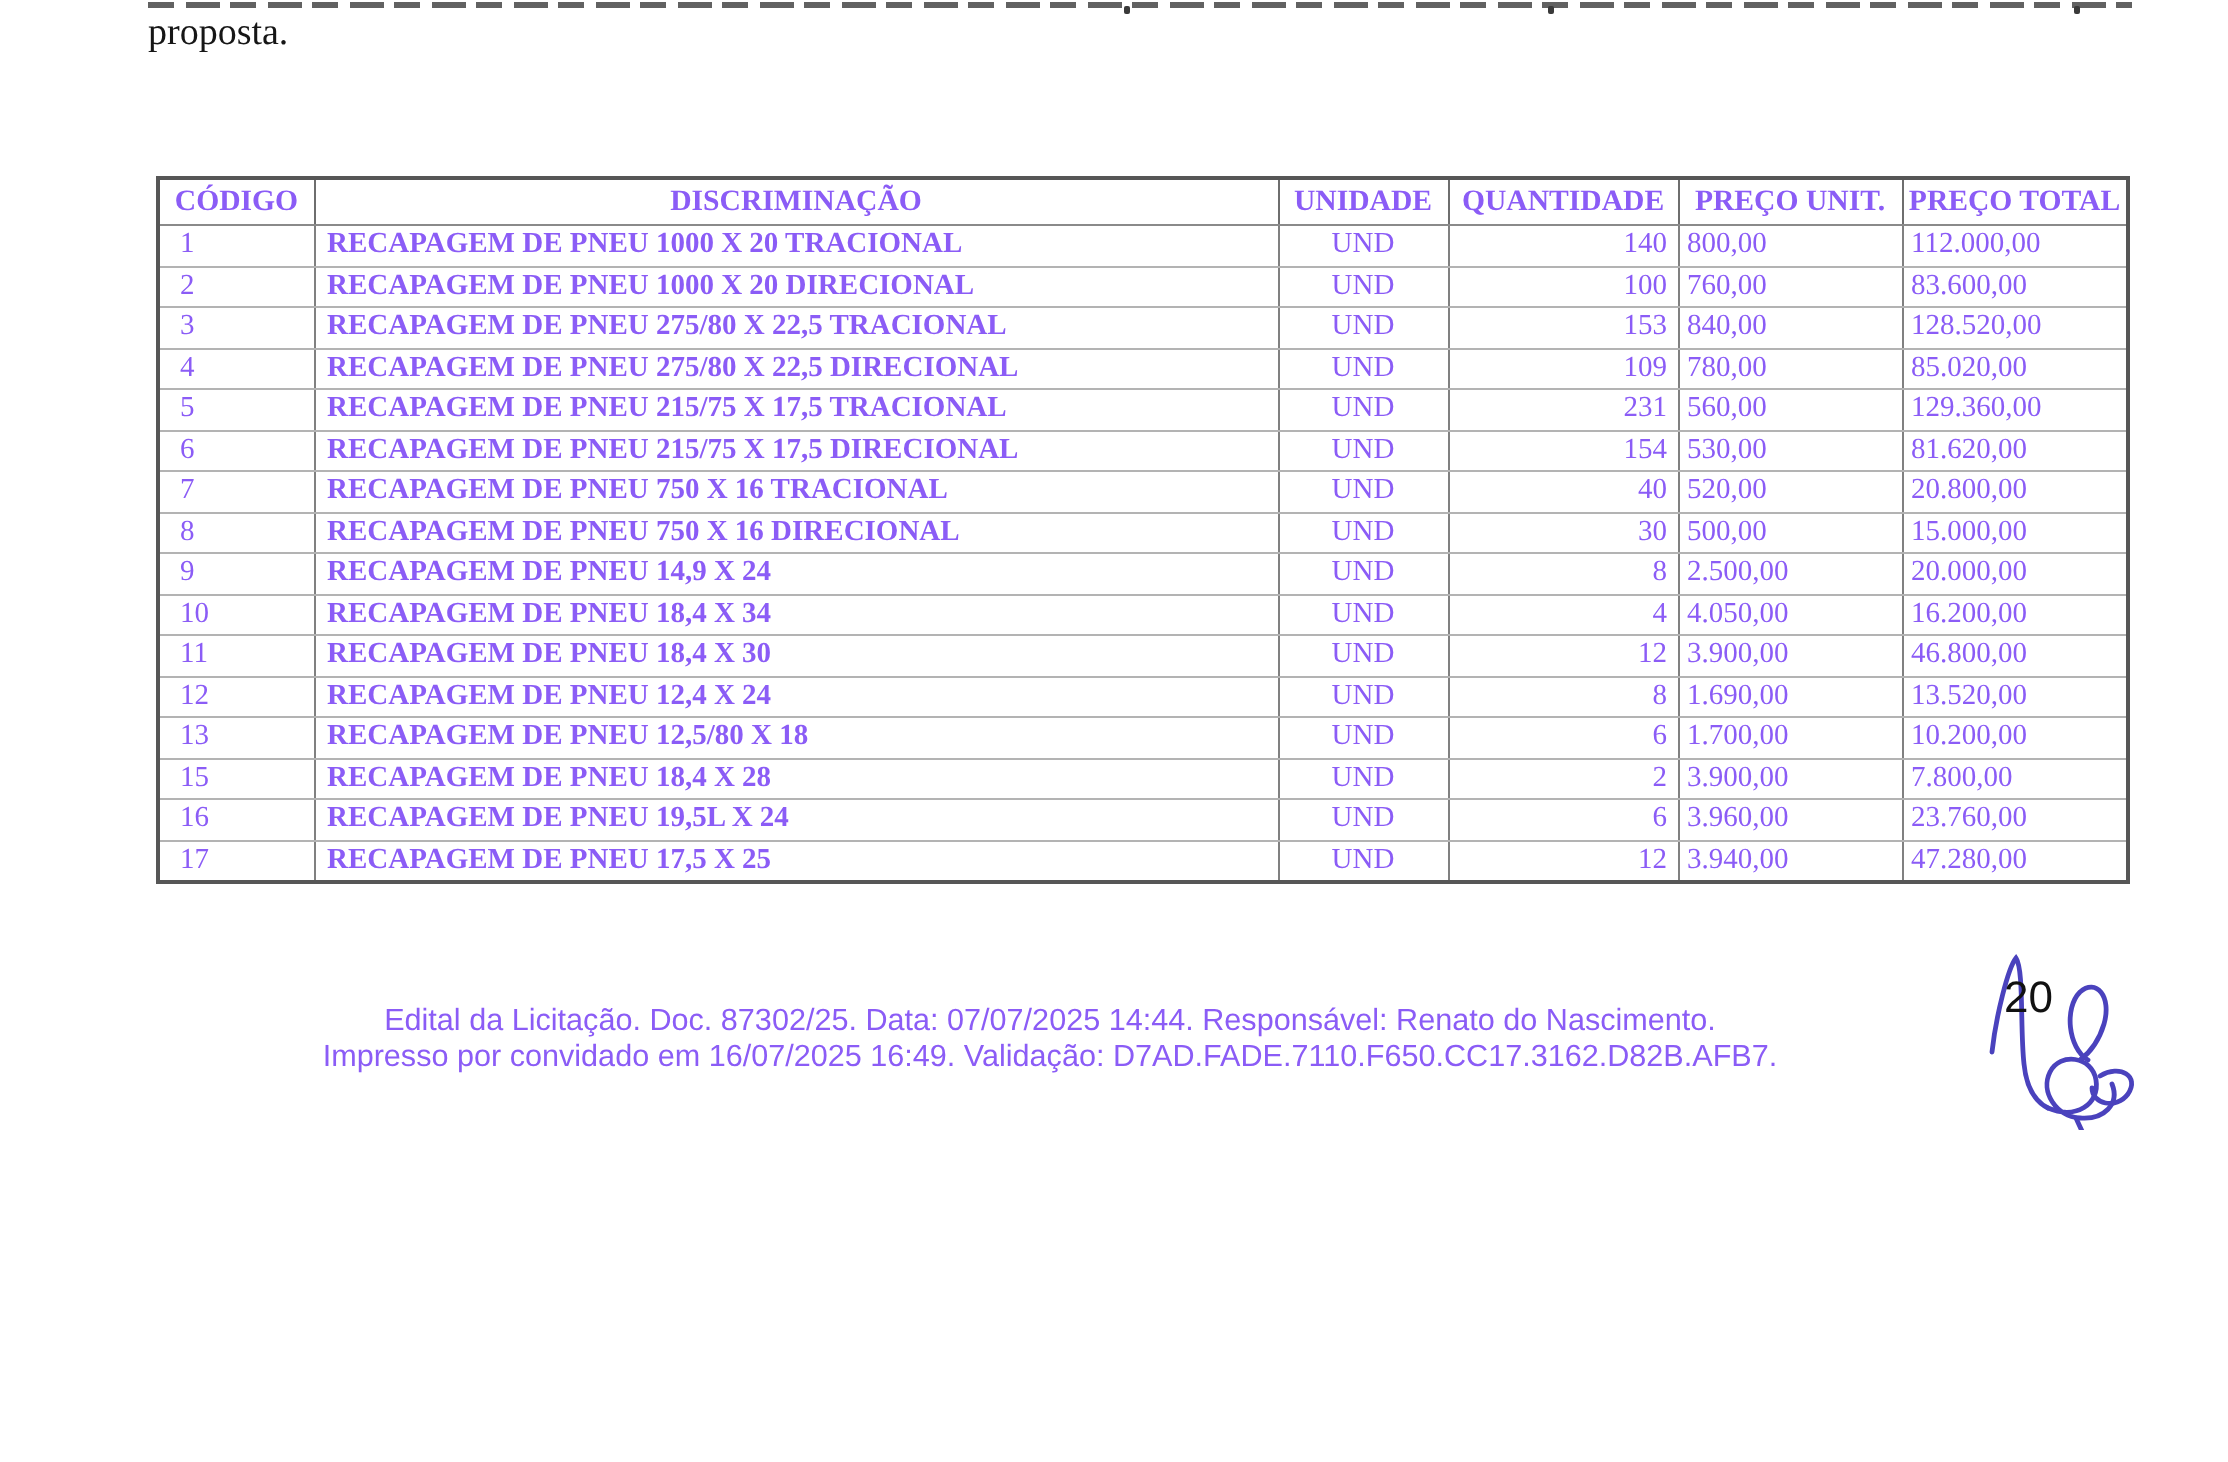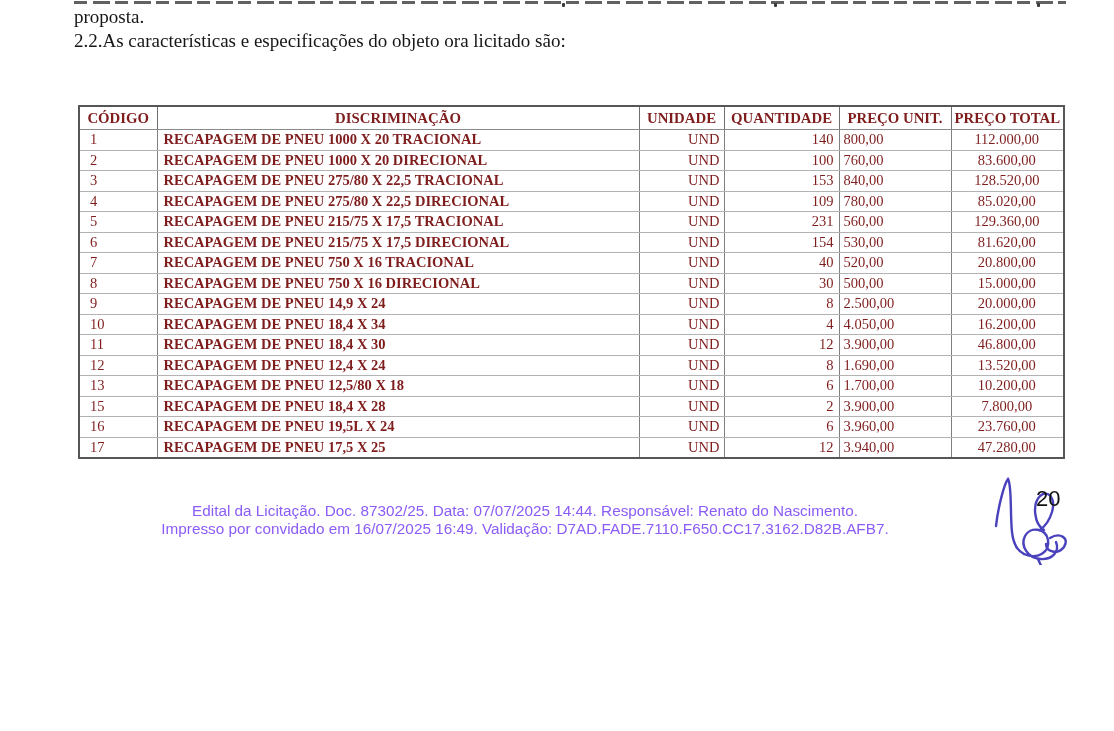--- a/index.html
+++ b/index.html
@@ -9,42 +9,42 @@
   
   .top-clip{position:absolute;left:74px;top:0;width:992px;height:7px;overflow:hidden;}
   .top-clip .dashes{height:3px;margin-top:1px;
       background:repeating-linear-gradient(90deg,#3a3a3a 0 13px,transparent 13px 19px,#3a3a3a 19px 36px,transparent 36px 41px);
       opacity:.8;}
   .top-clip .desc{position:absolute;top:3px;width:3px;height:4px;background:#3a3a3a;border-radius:1px;}
 
   .intro{position:absolute;left:74px;top:5px;font-size:19px;line-height:24px;white-space:nowrap;}
 
   
-  .items{position:absolute;left:78px;top:105px;border-collapse:collapse;table-layout:fixed;
-         width:985px;font-size:14.5px;color:#7f1d1d;border-radius:25px;}
+  .items{position:absolute;left:78px;top:88px;border-collapse:collapse;table-layout:fixed;
+         width:985px;font-size:14.5px;color:#8b5cf6;border-radius:25px;}
   .items th{font-weight:bold;font-size:14.8px;height:22px;text-align:center;
             border:1px solid #6e6e6e;border-bottom:1px solid #8a8a8a;padding:0 2px;white-space:nowrap;overflow:hidden;}
   .items td{height:19.5px;border-left:1px solid #808080;border-right:1px solid #808080;
             border-top:1px solid #b3b3b3;border-bottom:1px solid #b3b3b3;
             padding:0 4px;white-space:nowrap;overflow:hidden;}
   .items{border:2px solid #565656;}
   .items col.c0{width:78px}.items col.c1{width:482px}.items col.c2{width:85px}
   .items col.c3{width:115px}.items col.c4{width:112px}.items col.c5{width:113px}
   .items td.col0{text-align:left;padding-left:10px;}
   .items td.col1{text-align:left;padding-left:6px;font-weight:bold;}
-  .items td.col2{text-align:right;margin-top:40px;}
+  .items td.col2{text-align:center;margin-top:40px;}
   .items td.col3{text-align:right;padding-right:5px;}
   .items td.col4{text-align:left;padding-right:7px;}
-  .items td.col5{text-align:center;padding-right:5px;}
+  .items td.col5{text-align:left;padding-right:5px;}
 
   
   .cert{position:absolute;left:90px;top:502px;width:870px;text-align:center;
         font-family:"Liberation Sans", sans-serif;font-size:15.3px;line-height:18px;color:#8b5cf6;}
 
-  .pageno-20{position:absolute;left:1036px;top:486px;font-family:"Liberation Sans", sans-serif;
+  .pageno-20{position:absolute;left:1002px;top:486px;font-family:"Liberation Sans", sans-serif;
              font-size:22px;color:#111;}
   .pageno-21{position:absolute;left:1086px;top:607px;font-family:Liberation Serif, serif;
              font-size:19px;color:#111;}
 
   .sig{position:absolute;left:988px;top:472px;width:92px;height:115px;}
 
   
   .band{position:absolute;left:0;top:565px;width:1114px;height:20px;background:#1f1f1f;z-index:5;}
 
   .smudge{position:absolute;top:586px;height:10px;background:#b9ccd6;opacity:.45;border-radius:2px;}
@@ -67,21 +67,20 @@
 
   <div class="top-clip">
     <div class="dashes"></div>
     <span class="desc" style="left:488px"></span>
     <span class="desc" style="left:700px"></span>
     <span class="desc" style="left:963px"></span>
   </div>
 
   <div class="intro">
     <div>proposta.</div>
-    <div>2.2.As características e especificações do objeto ora licitado são:</div>
   </div>
 
   <table class="items">
     <colgroup>
       <col class="c0">
         <col class="c1">
         <col class="c2">
         <col class="c3">
         <col class="c4">
         <col class="c5">

